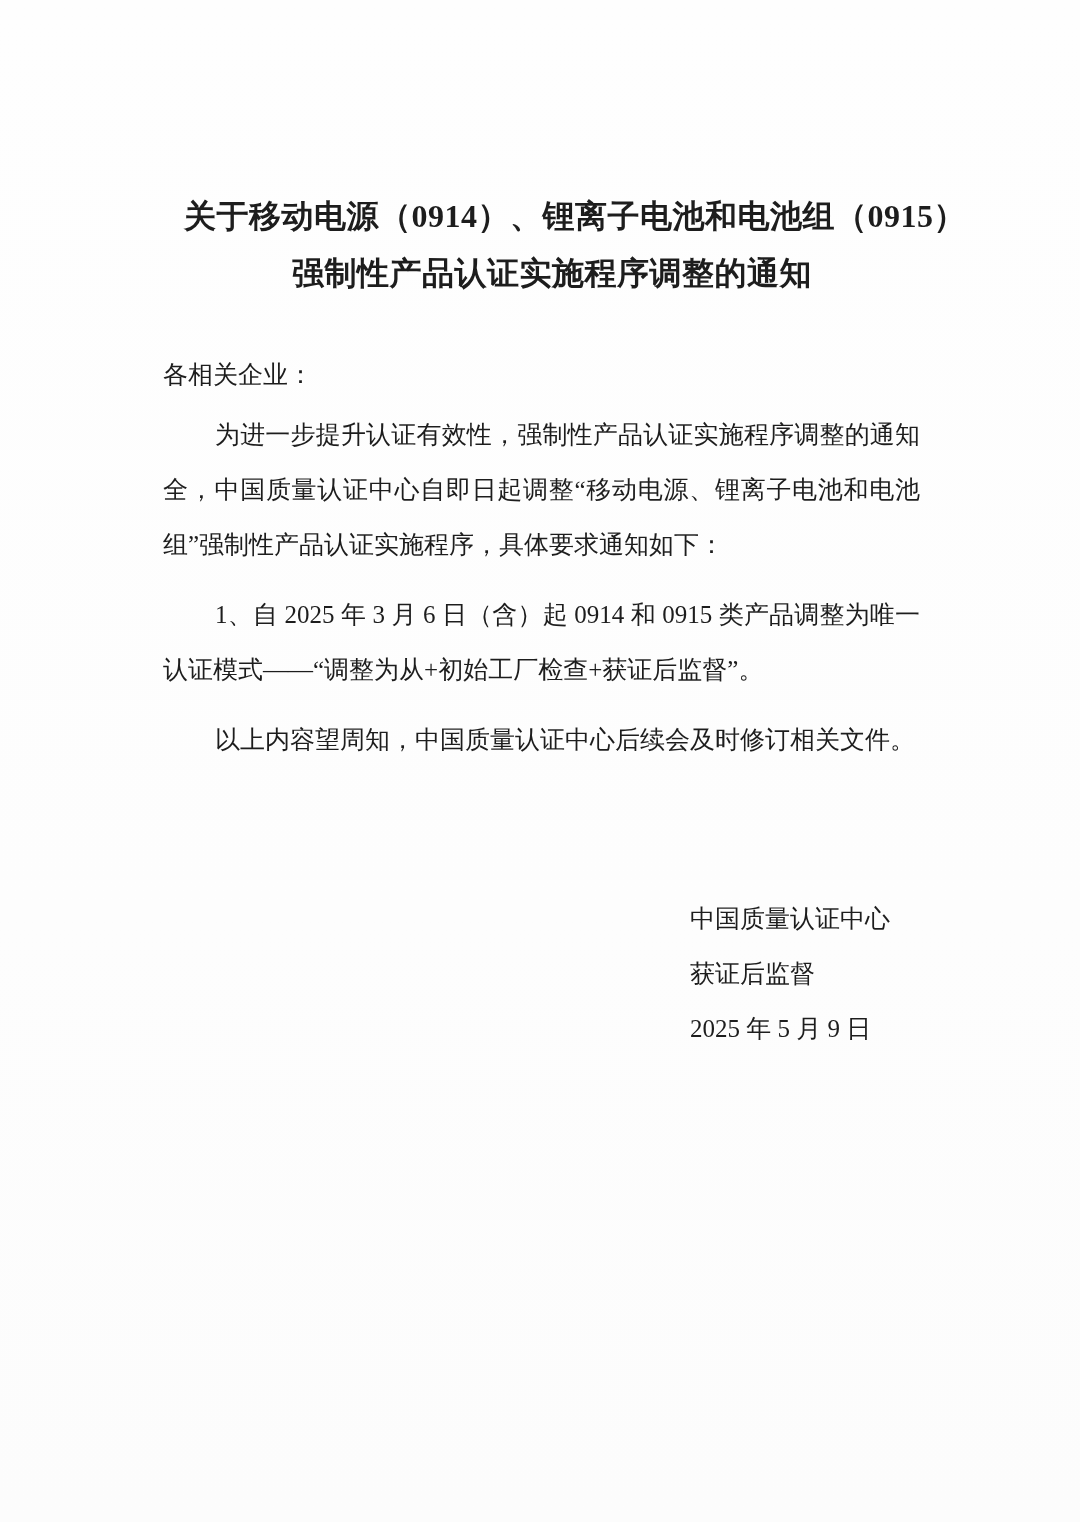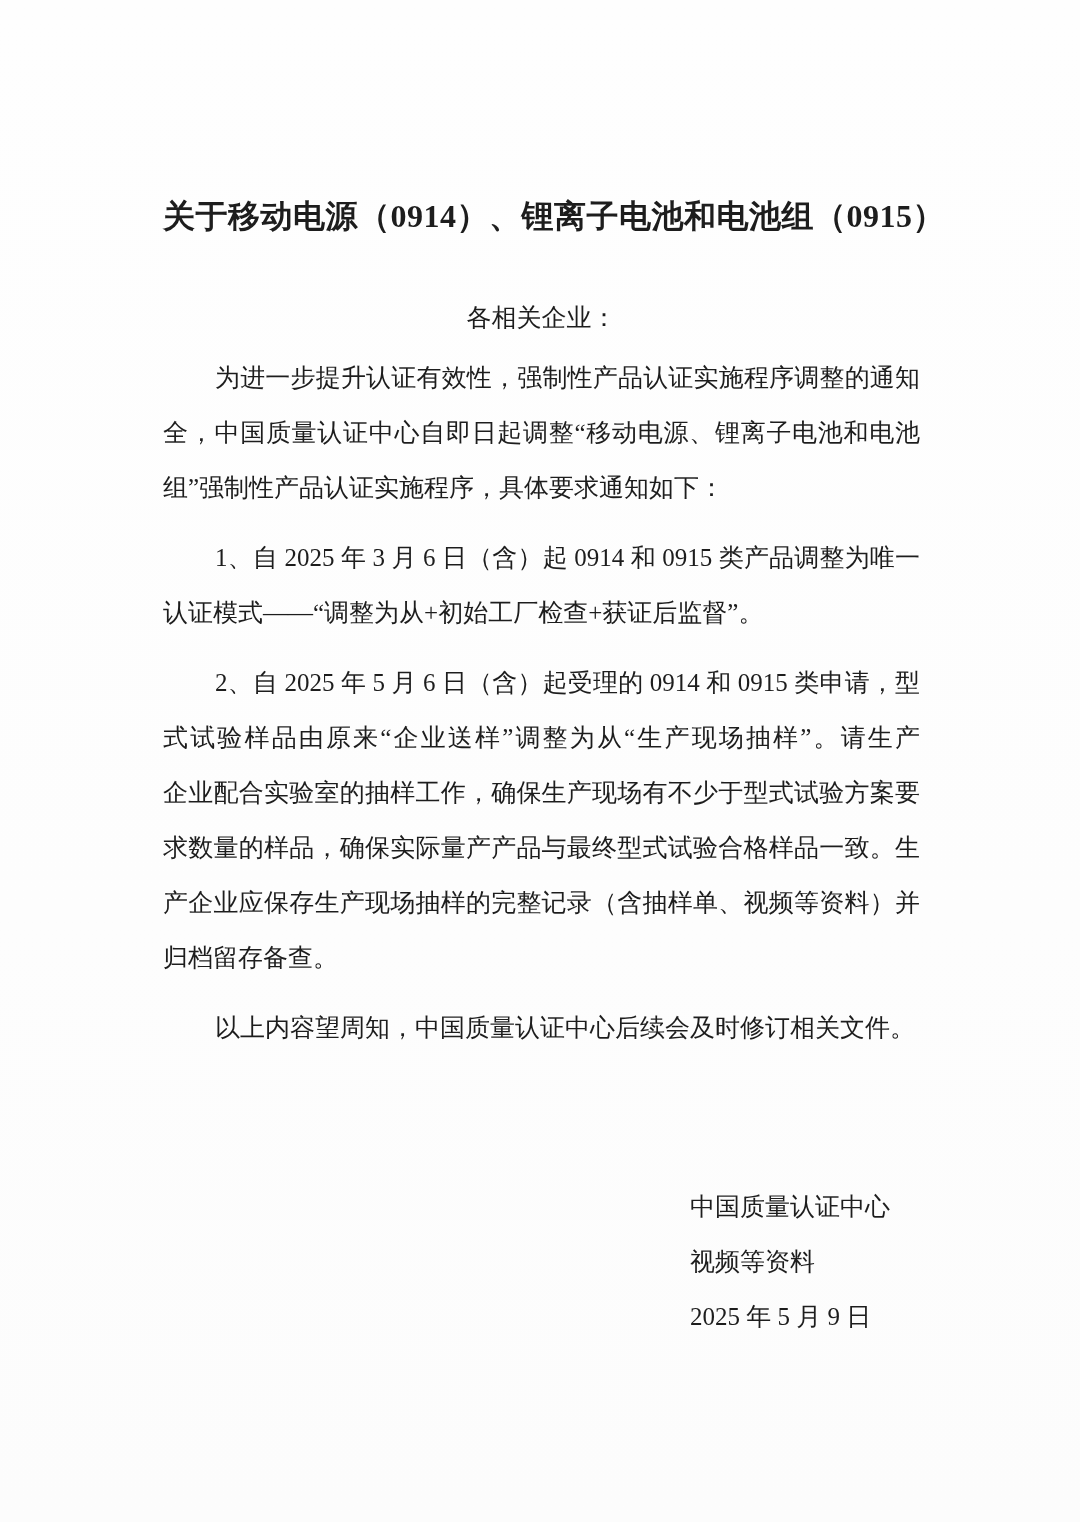--- a/index.html
+++ b/index.html
@@ -24,26 +24,27 @@
   }
   .title {
     font-weight: 700;
     font-size: 32px;
     line-height: 57px;
     text-align: center;
     letter-spacing: 0.5px;
   }
   .title-line {
     white-space: nowrap;
+    margin-left: 21px;
   }
   .salutation {
     margin-top: 45px;
     font-size: 25px;
     line-height: 55px;
-    text-align: center;
+    text-align: left;
   }
   .para {
     font-size: 25px;
     line-height: 55px;
     margin-top: 15px;
   }
   .para.first {
     margin-top: 5px;
   }
   .line {
@@ -72,48 +73,41 @@
   }
 </style>
 </head>
 <body>
 
 <div class="page">
   <div class="content">
 
     <div class="title">
       <div class="title-line">关于移动电源（0914）、锂离子电池和电池组（0915）</div>
+      <div class="title-line">强制性产品认证实施程序调整的通知</div>
     </div>
 
     <div class="salutation">各相关企业：</div>
 
     <div class="para first">
       <div class="line indent">为进一步提升认证有效性，强制性产品认证实施程序调整的通知</div>
       <div class="line">全，中国质量认证中心自即日起调整“移动电源、锂离子电池和电池</div>
       <div class="line end">组”强制性产品认证实施程序，具体要求通知如下：</div>
     </div>
 
     <div class="para">
       <div class="line indent">1、自 2025 年 3 月 6 日（含）起 0914 和 0915 类产品调整为唯一</div>
       <div class="line end">认证模式——“调整为从+初始工厂检查+获证后监督”。</div>
     </div>
 
-    <div class="para">
-      <div class="line indent">2、自 2025 年 5 月 6 日（含）起受理的 0914 和 0915 类申请，型</div>
-      <div class="line">式试验样品由原来“企业送样”调整为从“生产现场抽样”。请生产</div>
-      <div class="line">企业配合实验室的抽样工作，确保生产现场有不少于型式试验方案要</div>
-      <div class="line">求数量的样品，确保实际量产产品与最终型式试验合格样品一致。生</div>
-      <div class="line">产企业应保存生产现场抽样的完整记录（含抽样单、视频等资料）并</div>
-      <div class="line end">归档留存备查。</div>
-    </div>
 
     <div class="para">
       <div class="line indent end">以上内容望周知，中国质量认证中心后续会及时修订相关文件。</div>
     </div>
 
     <div class="signature">
       <div class="sig-line">中国质量认证中心</div>
-      <div class="sig-line">视频等资料</div>
+      <div class="sig-line">获证后监督</div>
       <div class="sig-line">2025 年 5 月 9 日</div>
     </div>
 
   </div>
 </div>
 
 </body></html>

